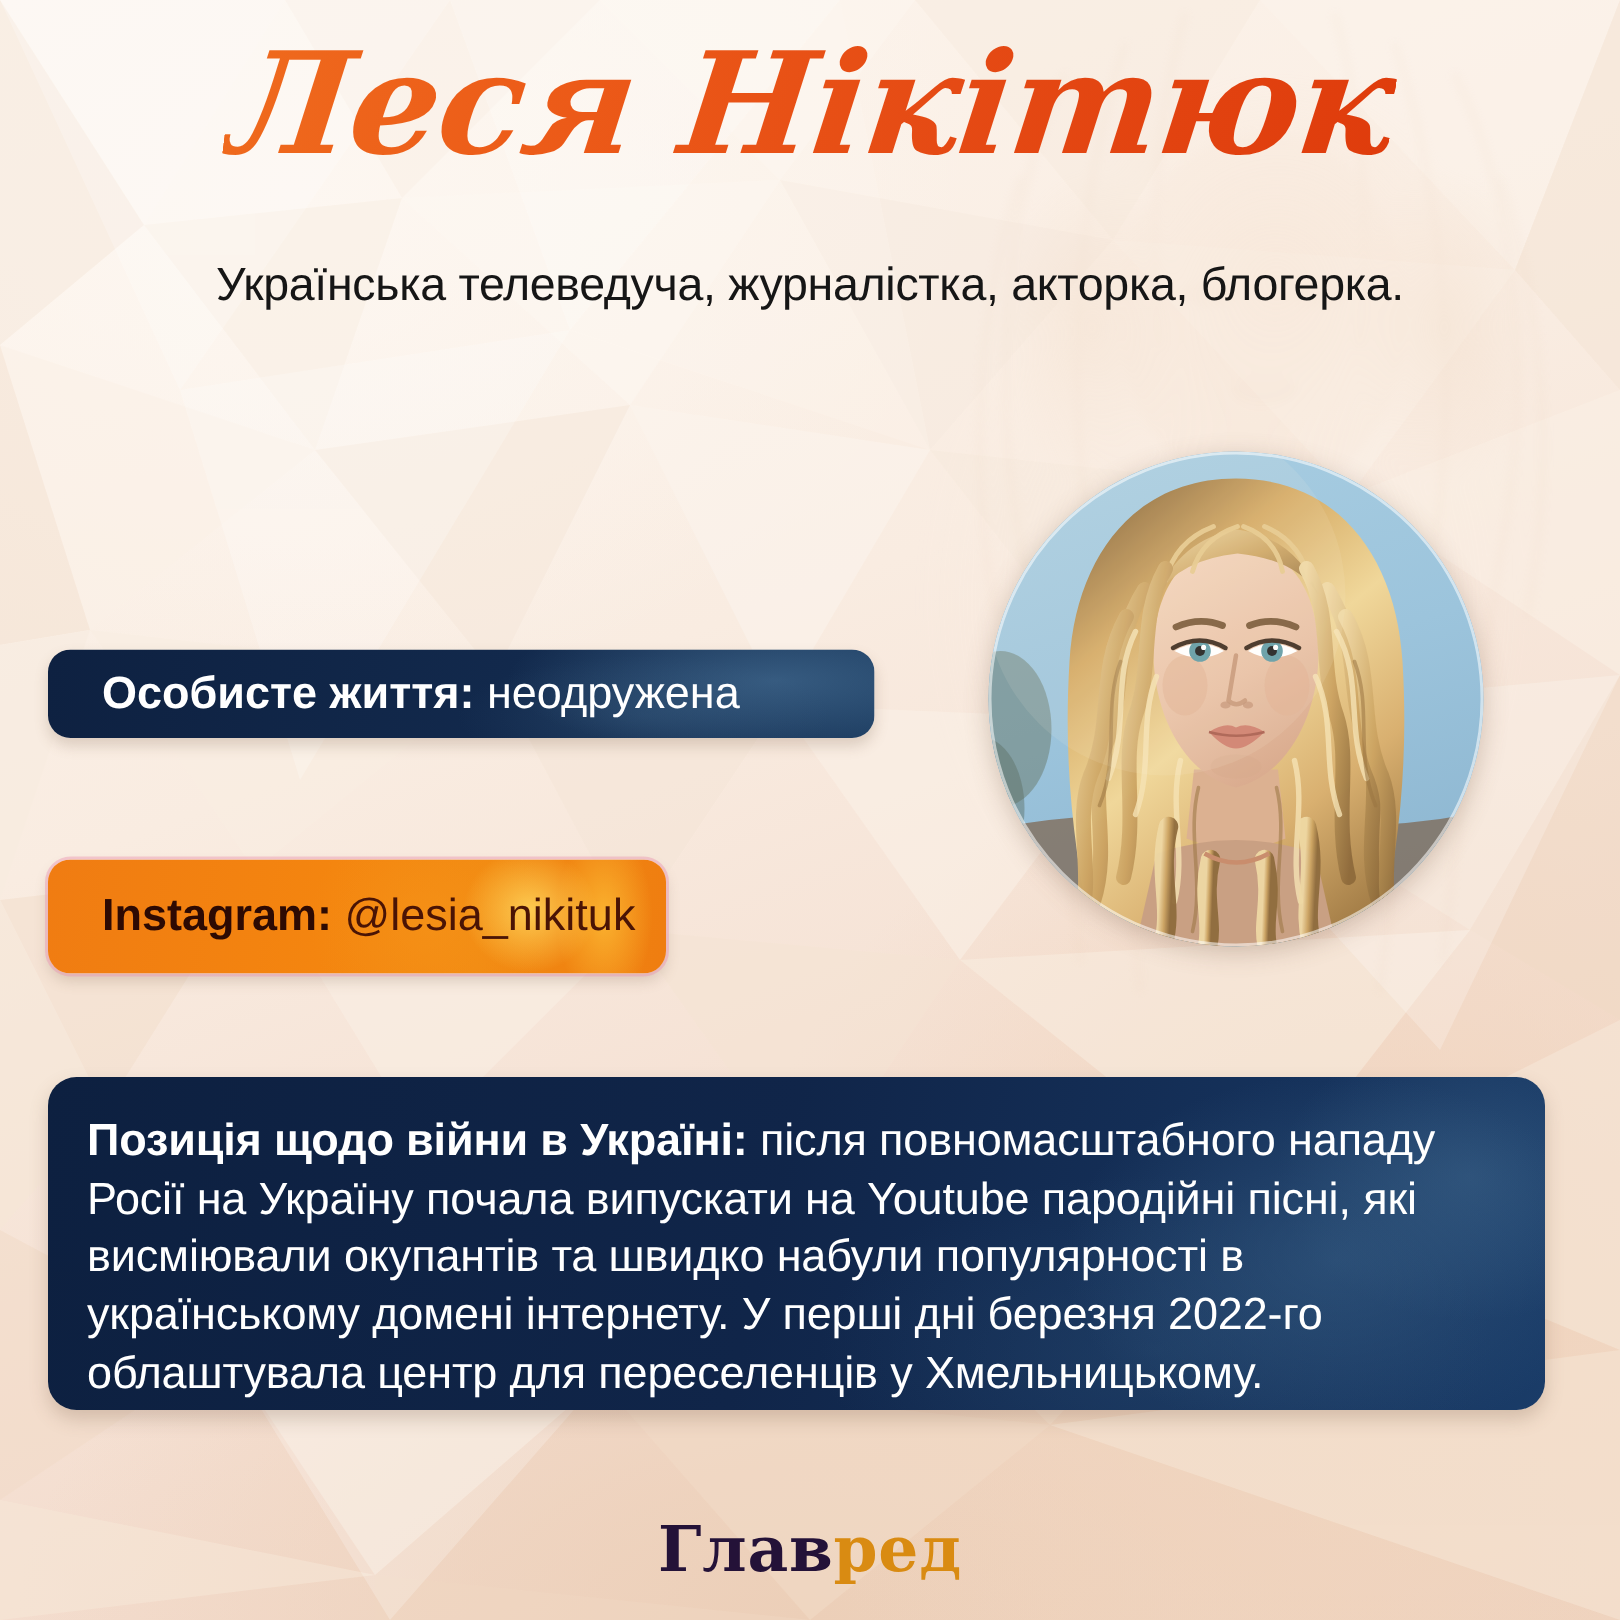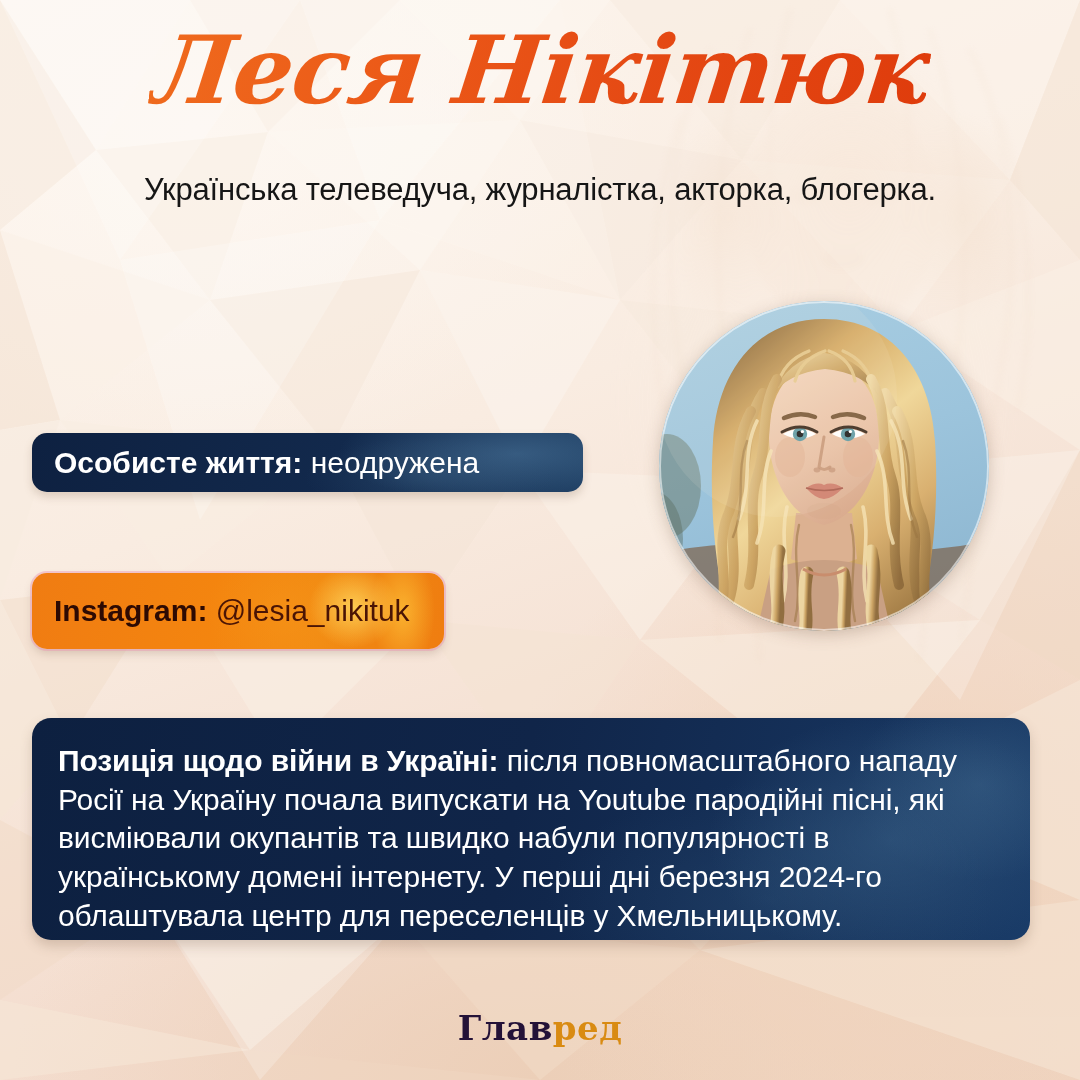--- a/index.html
+++ b/index.html
@@ -102,21 +102,21 @@
     display: flex;
     align-items: center;
     border-radius: 15px;
     box-shadow: 0 5px 9px rgba(120, 90, 70, .22);
     overflow: hidden;
     white-space: nowrap;
   }
   .pill .inner {
     position: relative;
     z-index: 2;
-    padding: 0 22px;
+    padding: 0 36px;
     font-size: 30px;
     line-height: 1;
   }
 
   .pill-navy {
     left: 32px; top: 433px;
     width: 551px; height: 59px;
     background:
       radial-gradient(ellipse 45% 120% at 88% 35%, rgba(79,122,160,.55) 0%, rgba(79,122,160,0) 72%),
       radial-gradient(ellipse 30% 90% at 72% 75%, rgba(52,86,120,.4) 0%, rgba(52,86,120,0) 75%),
@@ -177,21 +177,21 @@
   }
   .card .k { font-weight: 700; }
 
   
   .logo {
     position: absolute;
     left: 0; right: 0; top: 1008px;
     text-align: center;
     font-family: "DejaVu Serif", serif;
     font-weight: 700;
-    font-size: 34px;
+    font-size: 42px;
     letter-spacing: 0.5px;
   }
   .logo .a { color: #241238; }
   .logo .b { color: #d98b12; }
 </style>
 </head>
 <body>
 
 <div id="poster">
 
@@ -415,21 +415,21 @@
 
         <ellipse cx="118" cy="96" rx="120" ry="120" fill="#fff3dd" opacity=".10"></ellipse>
       </g>
       <circle cx="165" cy="165" r="164" fill="none" stroke="#ffffff" stroke-opacity=".55" stroke-width="2"></circle>
     </svg>
   </div>
 
   <div class="card">
     <div class="body">
       <span class="k">Позиція щодо війни в Україні:</span>
-      <span class="v">після повномасштабного нападу Росії на Україну почала випускати на Youtube пародійні пісні, які висміювали окупантів та швидко набули популярності в українському домені інтернету. У перші дні березня 2024-го облаштувала центр для переселенців у Хмельницькому.</span>
+      <span class="v">після повномасштабного нападу Росії на Україну почала випускати на Youtube пародійні пісні, які висміювали окупантів та швидко набули популярності в українському домені інтернету. У перші дні березня 2022-го облаштувала центр для переселенців у Хмельницькому.</span>
     </div>
   </div>
 
   <div class="logo">
     <span class="a">Глав</span><span class="b">ред</span>
   </div>
 
 </div>
 
 </body></html>

